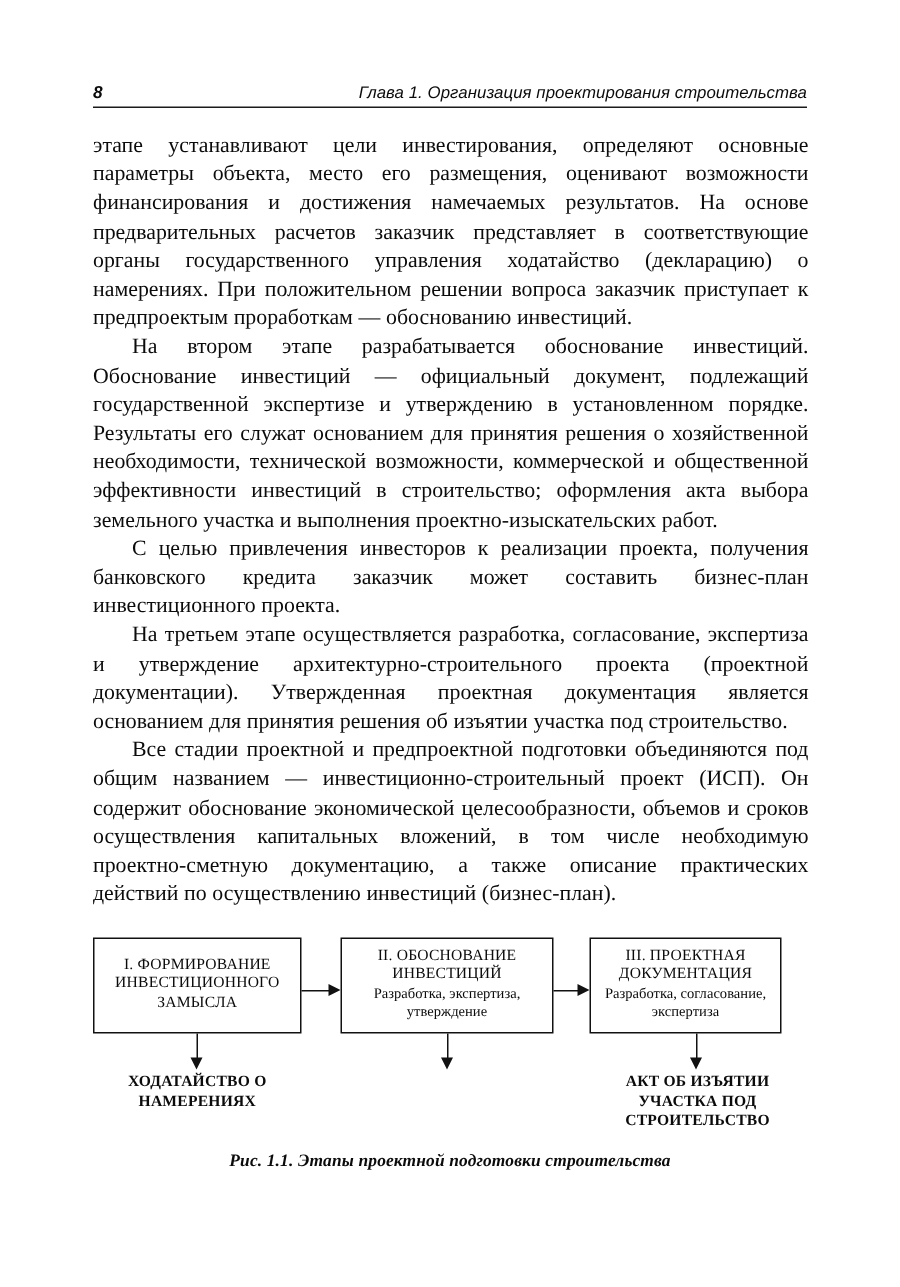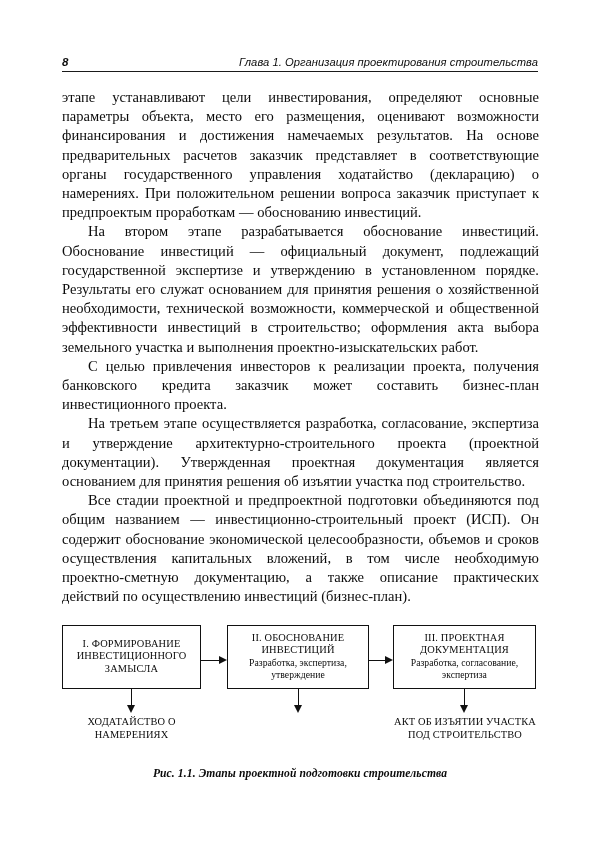--- a/index.html
+++ b/index.html
@@ -115,21 +115,21 @@
   }
   .node-box .nb-sub {
     font-size: 9.7px;
     line-height: 12.2px;
     letter-spacing: 0.02px;
     margin-top: 0px;
   }
 
   #box1 { left: 0px;   width: 139px; }
   #box2 { left: 165px; width: 142px; }
-  #box3 { left: 331px; width: 143px; }
+  #box3 { left: 331px; width: 128px; }
 
   
   .h-arrow {
     position: absolute;
     top: 44px;
     height: 9px;
   }
   .h-arrow .shaft {
     position: absolute;
     left: 0;
@@ -180,20 +180,21 @@
   #varrow3 { left: 398px; }
 
   
   .out-label {
     position: absolute;
     top: 103px;
     text-align: center;
     font-size: 10.4px;
     line-height: 13.2px;
     letter-spacing: 0.15px;
+    font-weight: bold;
   }
   #out1 { left: -8px;  width: 155px; }
   #out2 { left: 152px; width: 168px; }
   #out3 { left: 330px; width: 146px; }
 
   .fig-caption {
     position: absolute;
     left: 62px;
     top: 155px;
     width: 476px;

